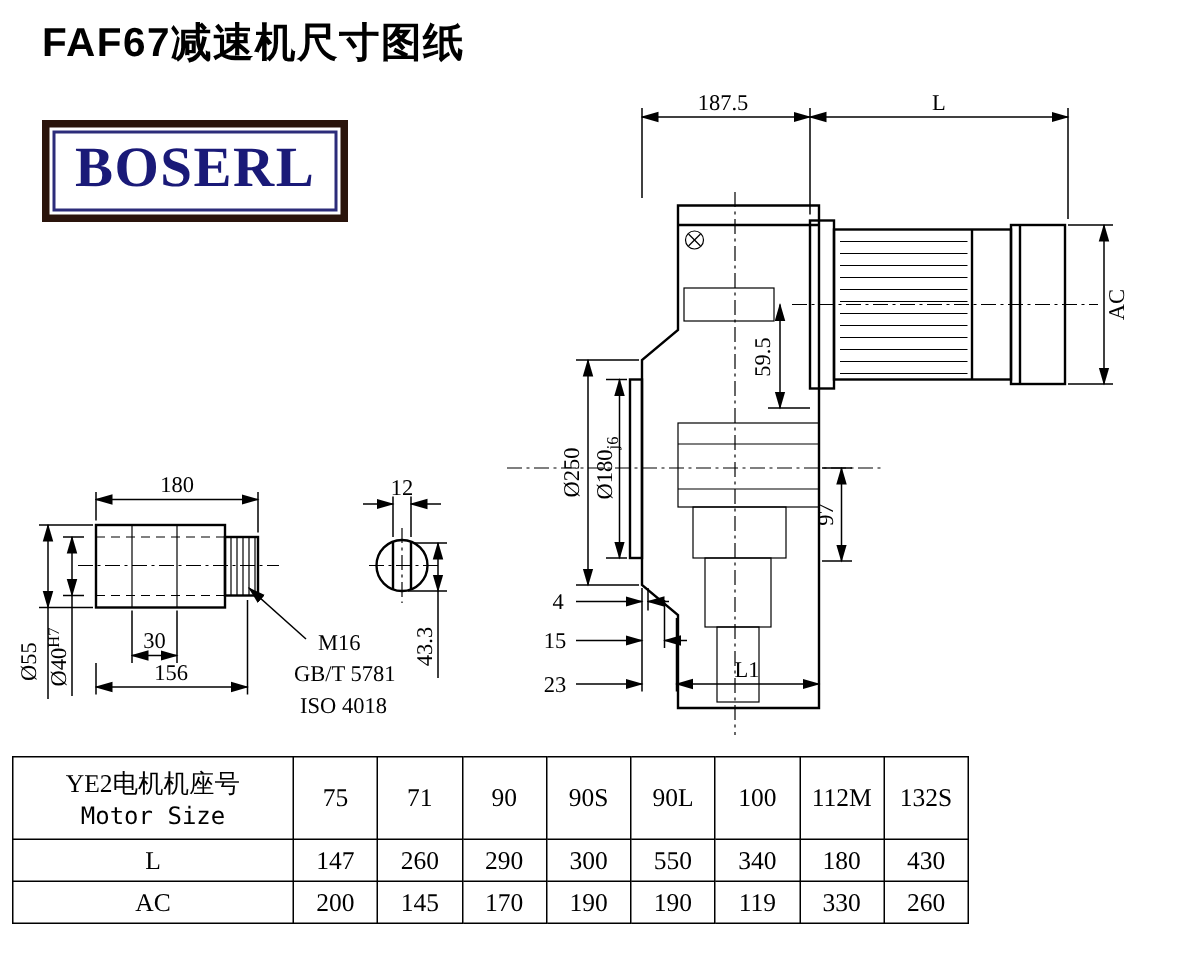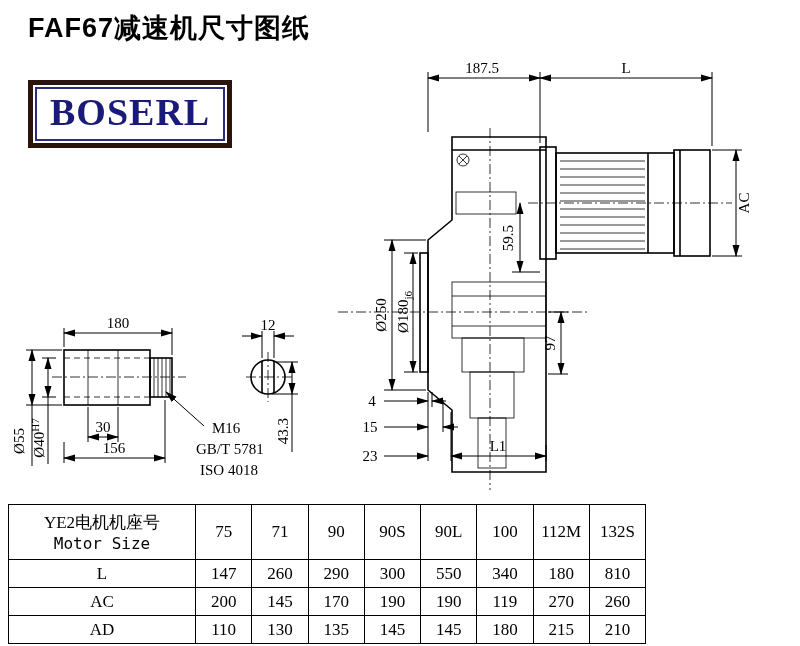--- a/index.html
+++ b/index.html
@@ -226,40 +226,29 @@
       </tr>
       <tr>
         <td class="c0">L</td>
         <td>147</td>
         <td>260</td>
         <td>290</td>
         <td>300</td>
         <td>550</td>
         <td>340</td>
         <td>180</td>
-        <td>810</td>
+        <td>430</td>
       </tr>
       <tr>
         <td class="c0">AC</td>
         <td>200</td>
         <td>145</td>
         <td>170</td>
         <td>190</td>
         <td>190</td>
         <td>119</td>
-        <td>270</td>
+        <td>330</td>
         <td>260</td>
-      </tr>
-      <tr>
-        <td class="c0">AD</td>
-        <td>110</td>
-        <td>130</td>
-        <td>135</td>
-        <td>145</td>
-        <td>145</td>
-        <td>180</td>
-        <td>215</td>
-        <td>210</td>
       </tr>
     </tbody>
   </table>
 
 </div>
 
 </body></html>

